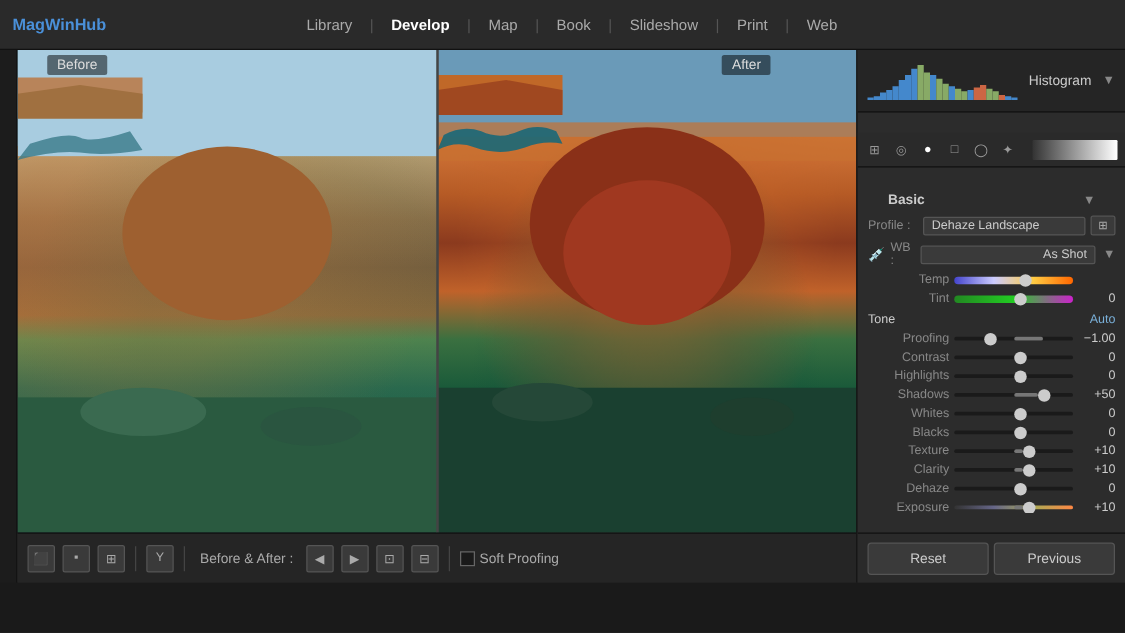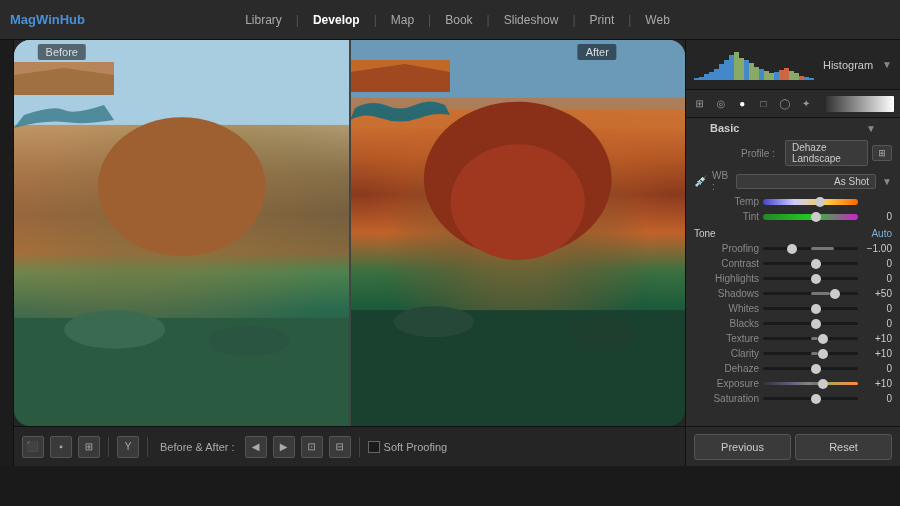--- a/index.html
+++ b/index.html
@@ -79,21 +79,20 @@
       display: flex;
       flex-direction: column;
       background: #252525;
     }
 
     #photo-container {
       flex: 1;
       display: flex;
       position: relative;
       overflow: hidden;
-      border-radius: 16px;
     }
 
     .before-label, .after-label {
       position: absolute;
       top: 4px;
       font-size: 11px;
       color: #ddd;
       background: rgba(0,0,0,0.5);
       padding: 2px 8px;
       border-radius: 2px;
@@ -209,20 +208,21 @@
     }
 
     
     #right-panel {
       width: 215px;
       background: #2c2c2c;
       border-left: 1px solid #111;
       display: flex;
       flex-direction: column;
       overflow: hidden;
+      gap: 16px;
     }
 
     
     #histogram-section {
       height: 50px;
       background: #252525;
       border-bottom: 1px solid #111;
       display: flex;
       align-items: center;
       justify-content: space-between;
@@ -319,21 +319,20 @@
       background: #555;
       color: #fff;
     }
 
     
     .profile-row {
       display: flex;
       align-items: center;
       padding: 2px 8px;
       gap: 4px;
-      margin-left: 47px;
     }
 
     .profile-label {
       color: #888;
       font-size: 10px;
       width: 40px;
     }
 
     .profile-value {
       flex: 1;
@@ -783,19 +782,19 @@
         <span class="slider-label">Saturation</span>
         <div class="slider-track">
           <div class="slider-thumb" style="left:50%;"></div>
         </div>
         <span class="slider-value">0</span>
       </div>
 
     </div>
 
     <div id="bottom-buttons">
+      <button class="bottom-btn">Reset</button>
       <button class="bottom-btn">Previous</button>
-      <button class="bottom-btn">Reset</button>
     </div>
 
   </div>
 
 </div>
 
 </body></html>

